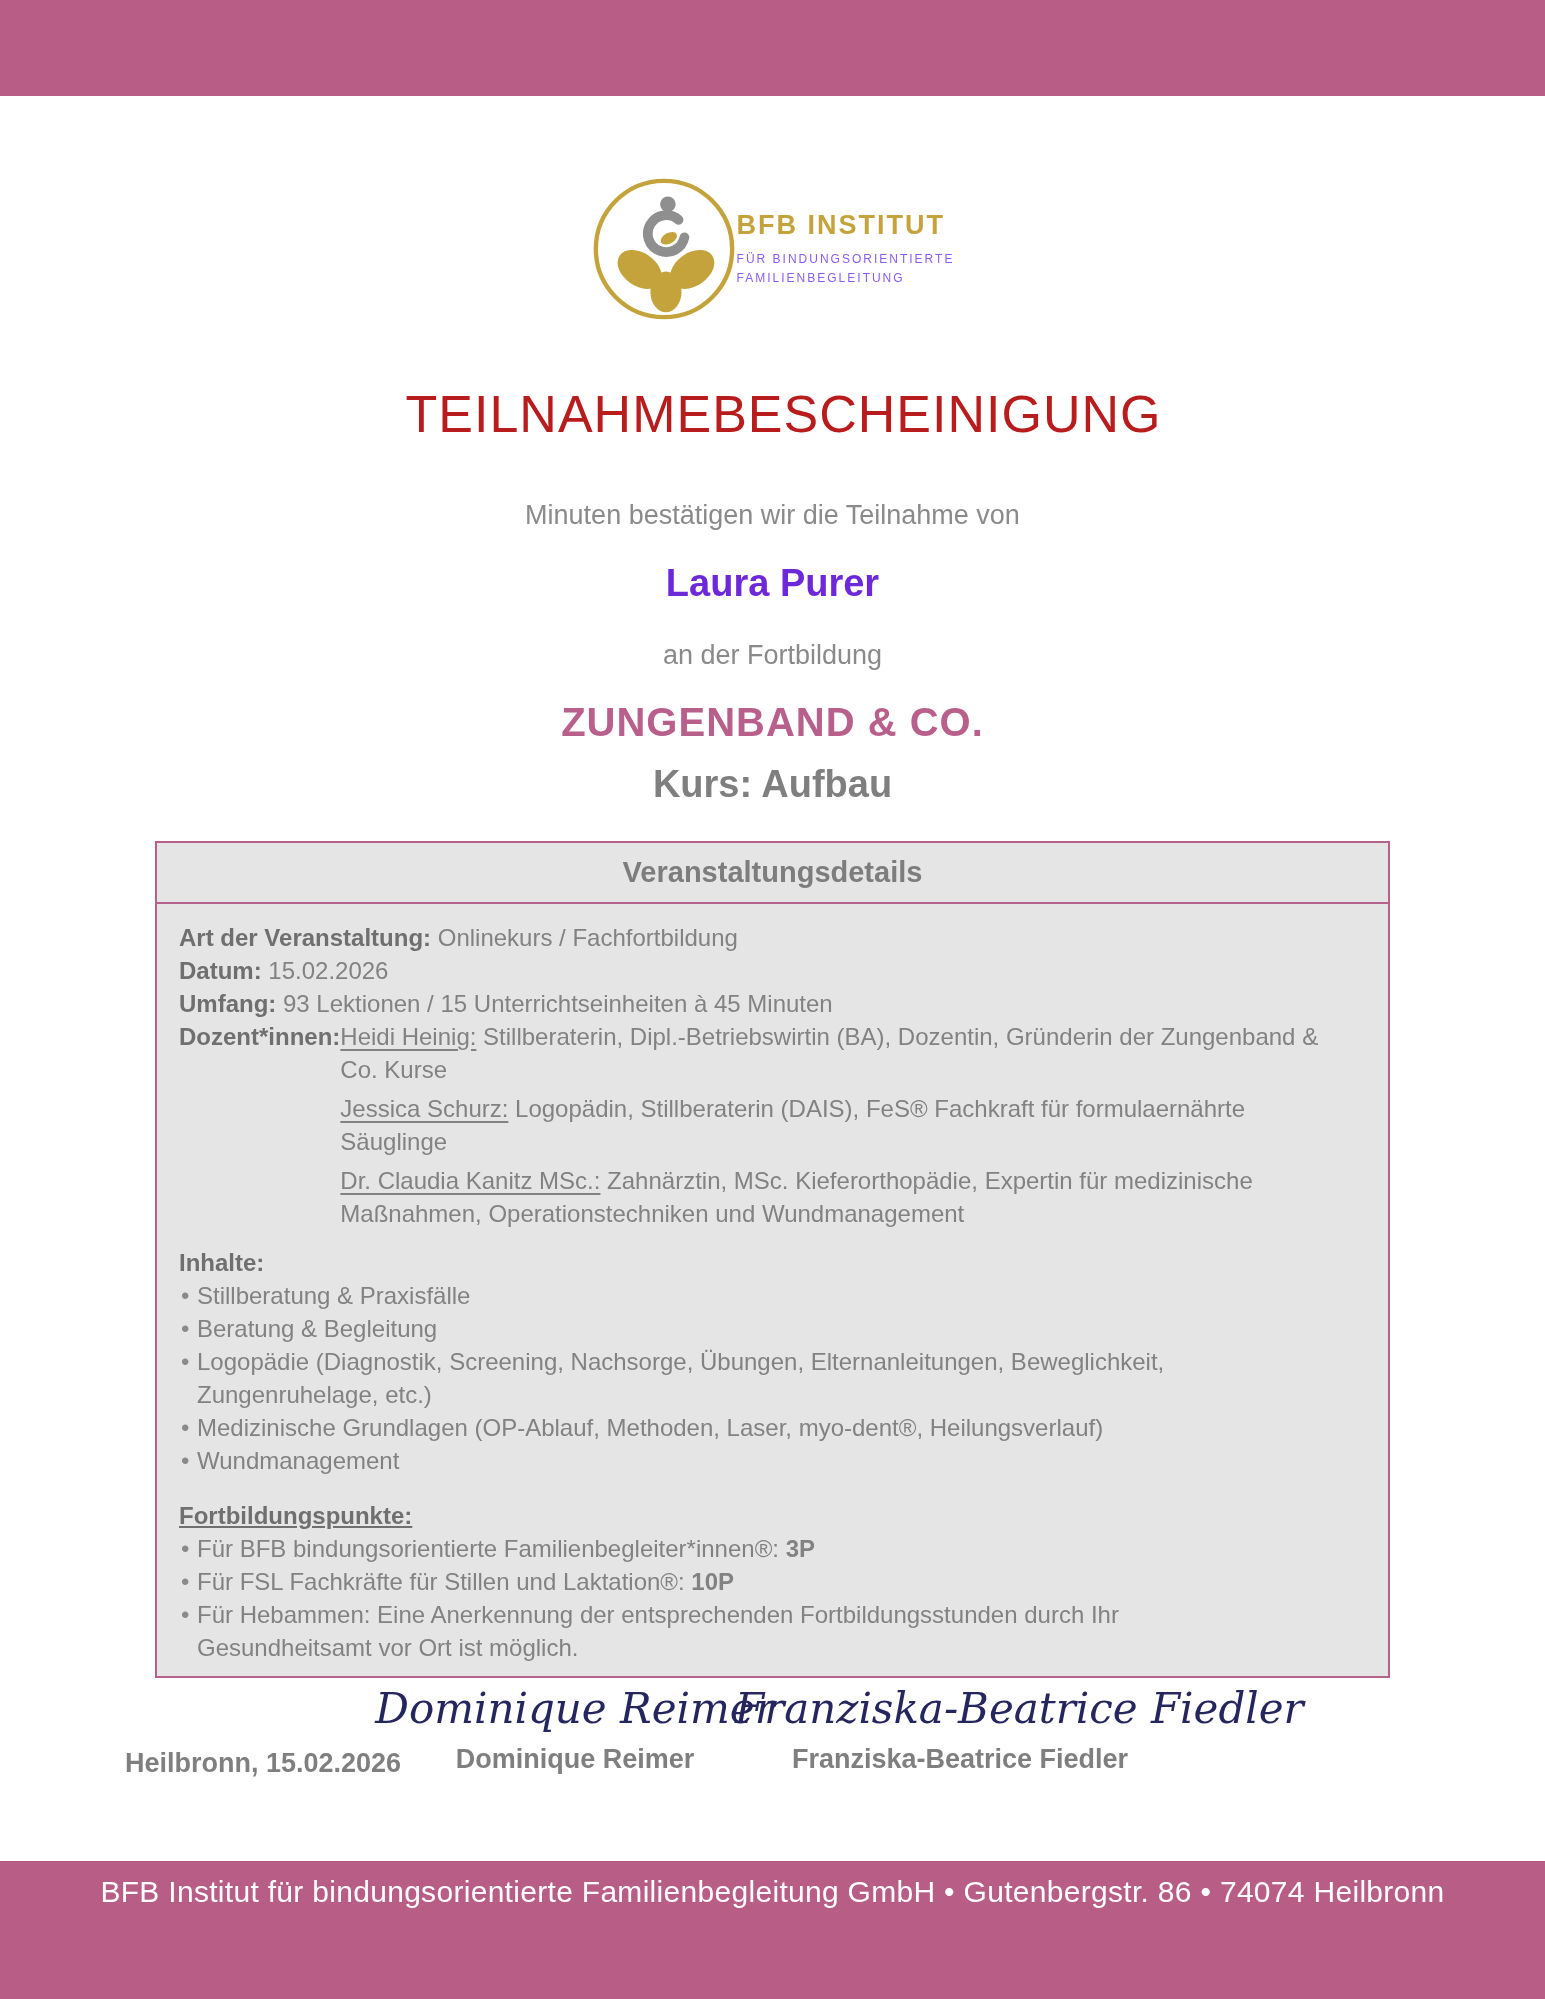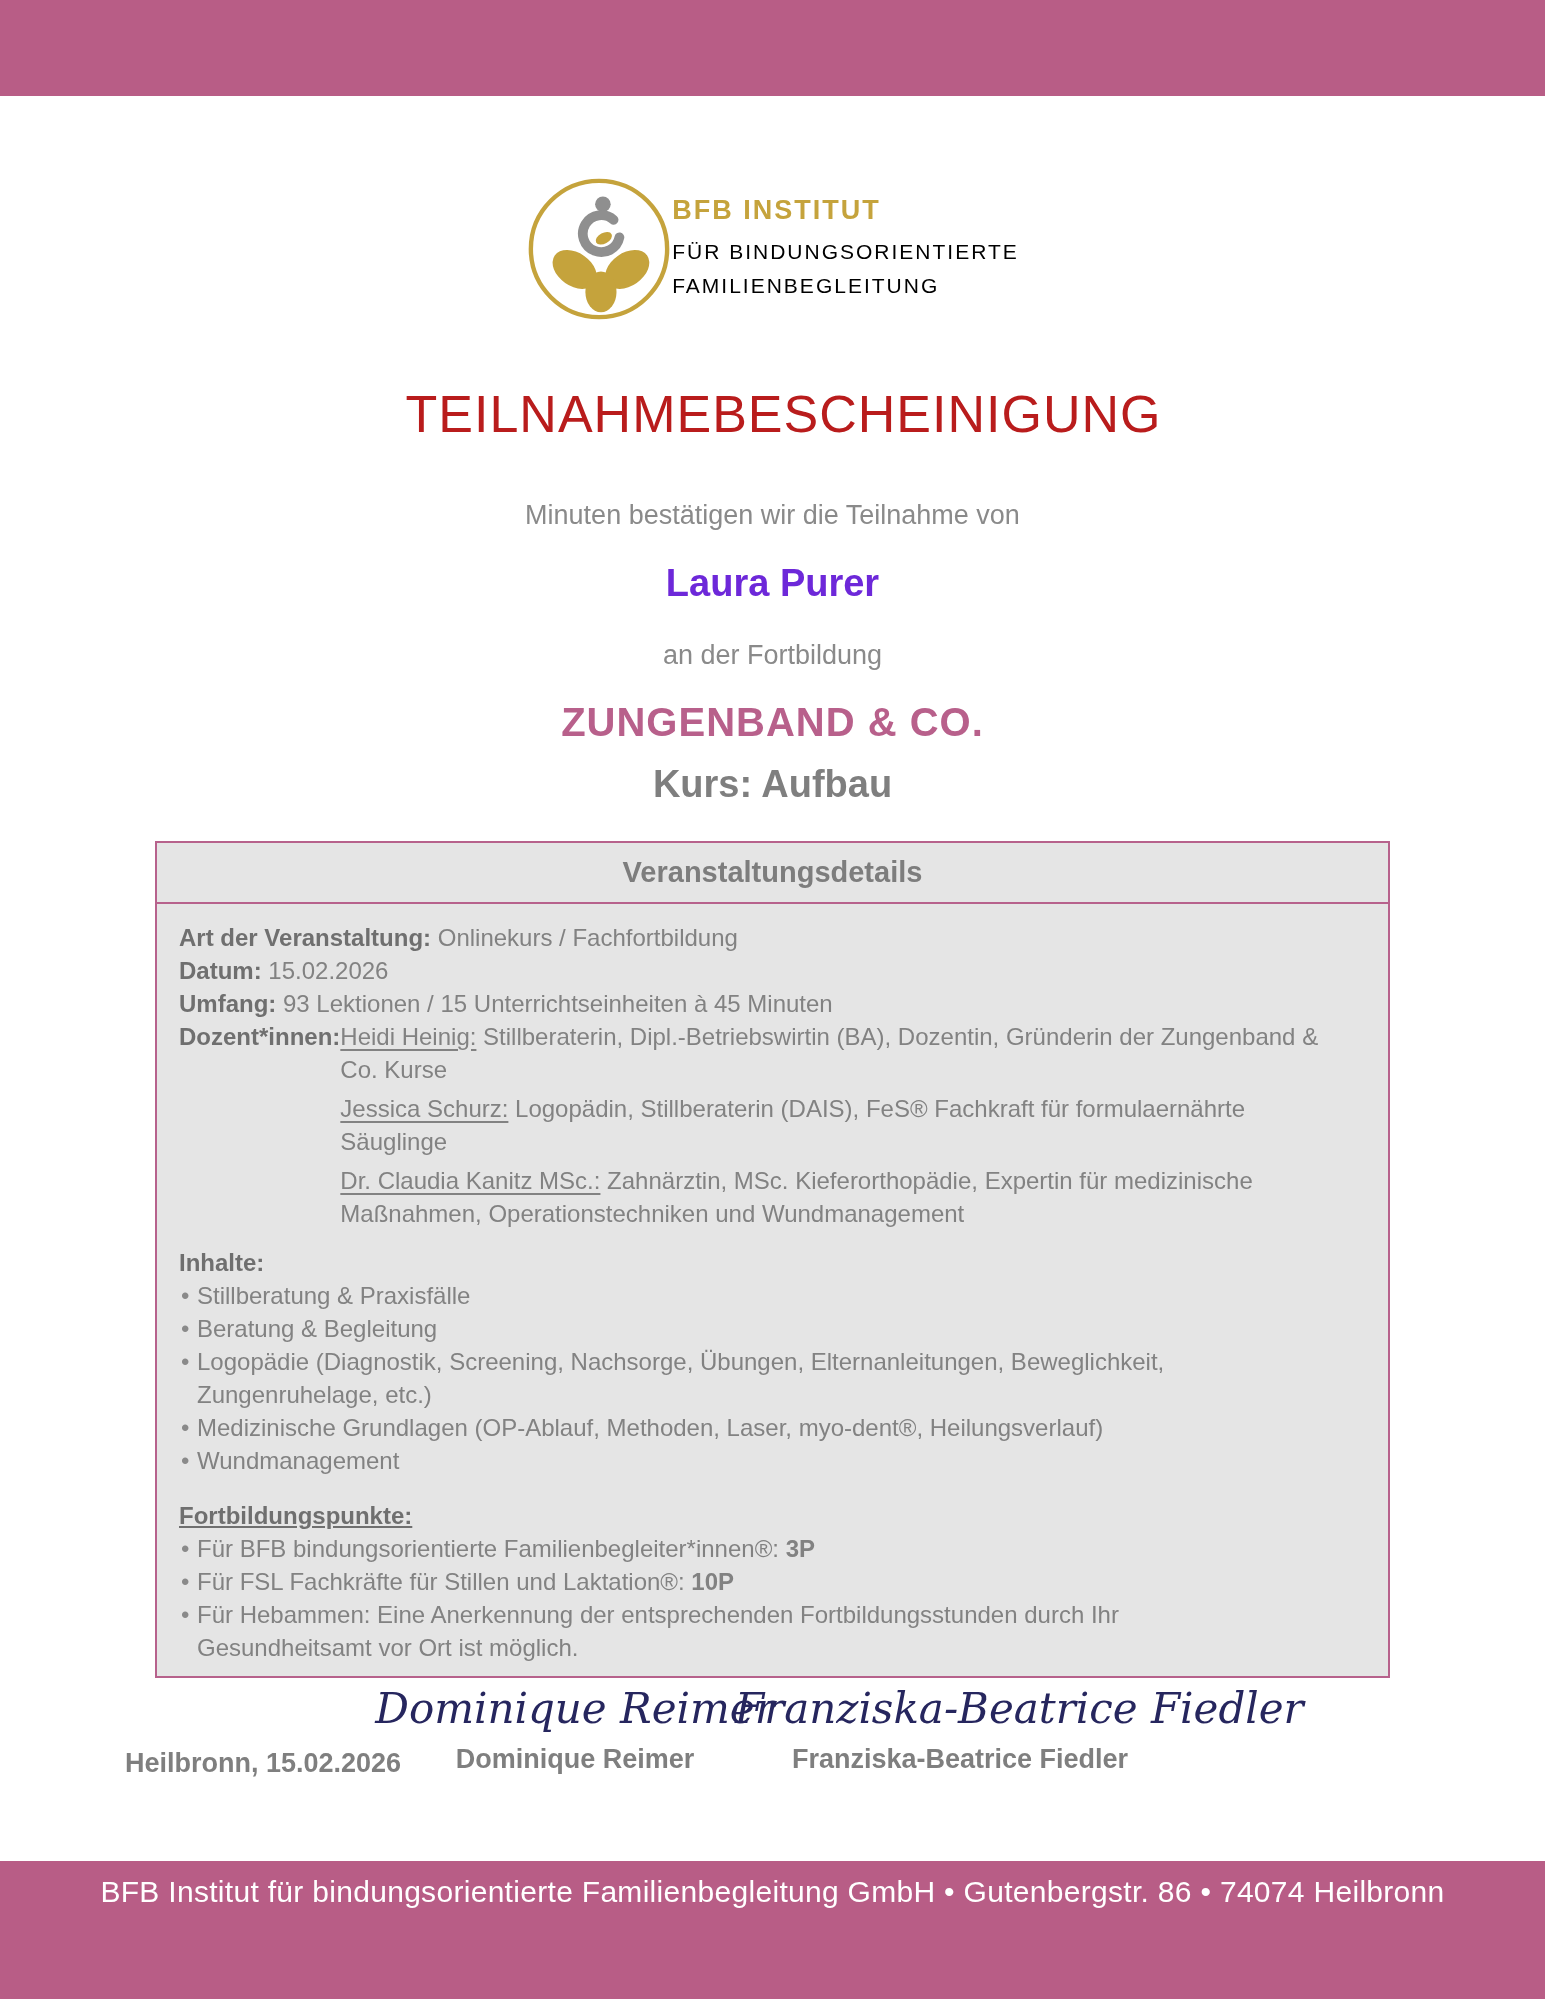--- a/index.html
+++ b/index.html
@@ -12,21 +12,21 @@
   .band.bottom{bottom:0;height:138px;}
   .band.bottom .address{display:block;text-align:center;color:#ffffff;
         font-size:30px;padding-top:14px;letter-spacing:.3px;}
 
   
   .logo-row{position:absolute;top:176px;left:0;width:100%;
         display:flex;justify-content:center;align-items:center;}
   .logo-mark{width:146px;height:146px;flex:0 0 auto;}
   .logo-text{text-align:left;}
   .logo-title{font-size:27px;font-weight:bold;color:#c5a33c;letter-spacing:2px;margin-bottom:9px;}
-  .logo-sub{font-size:21px;color:#000000;letter-spacing:2px;line-height:1.6;}
+  .logo-sub{font-size:12px;color:#8b5cf6;letter-spacing:2px;line-height:1.6;}
 
   
   .title{position:absolute;top:384px;left:0;width:100%;text-align:center;
         font-size:52px;font-weight:400;color:#b91c1c;letter-spacing:1px;padding-left:11px;}
   .intro{position:absolute;left:0;width:100%;text-align:center;font-size:27px;color:#8a8a8a;}
   .intro.first{top:500px;}
   .intro.second{top:640px;}
   .participant{position:absolute;top:562px;left:0;width:100%;text-align:center;
         font-size:38px;font-weight:bold;color:#6d28d9;}
   .course-name{position:absolute;top:700px;left:0;width:100%;text-align:center;

